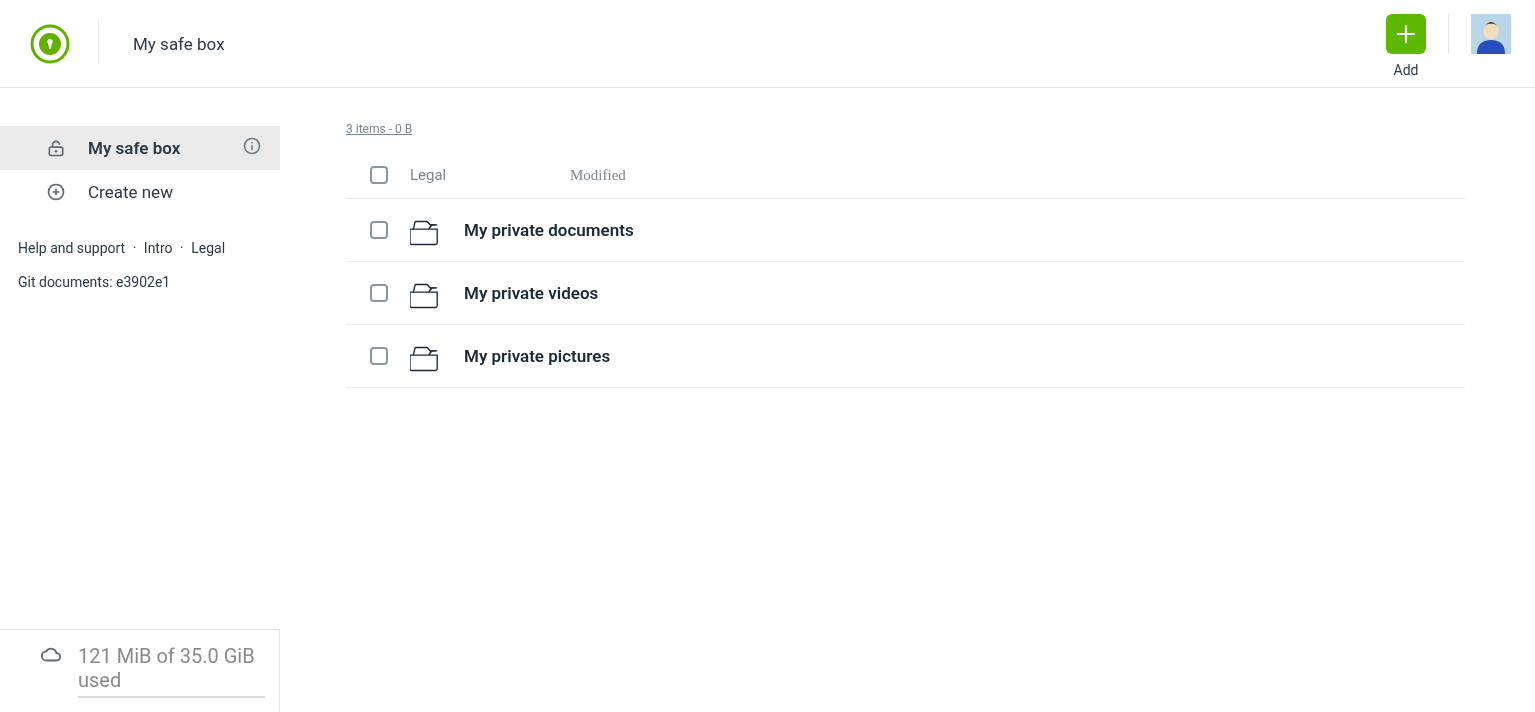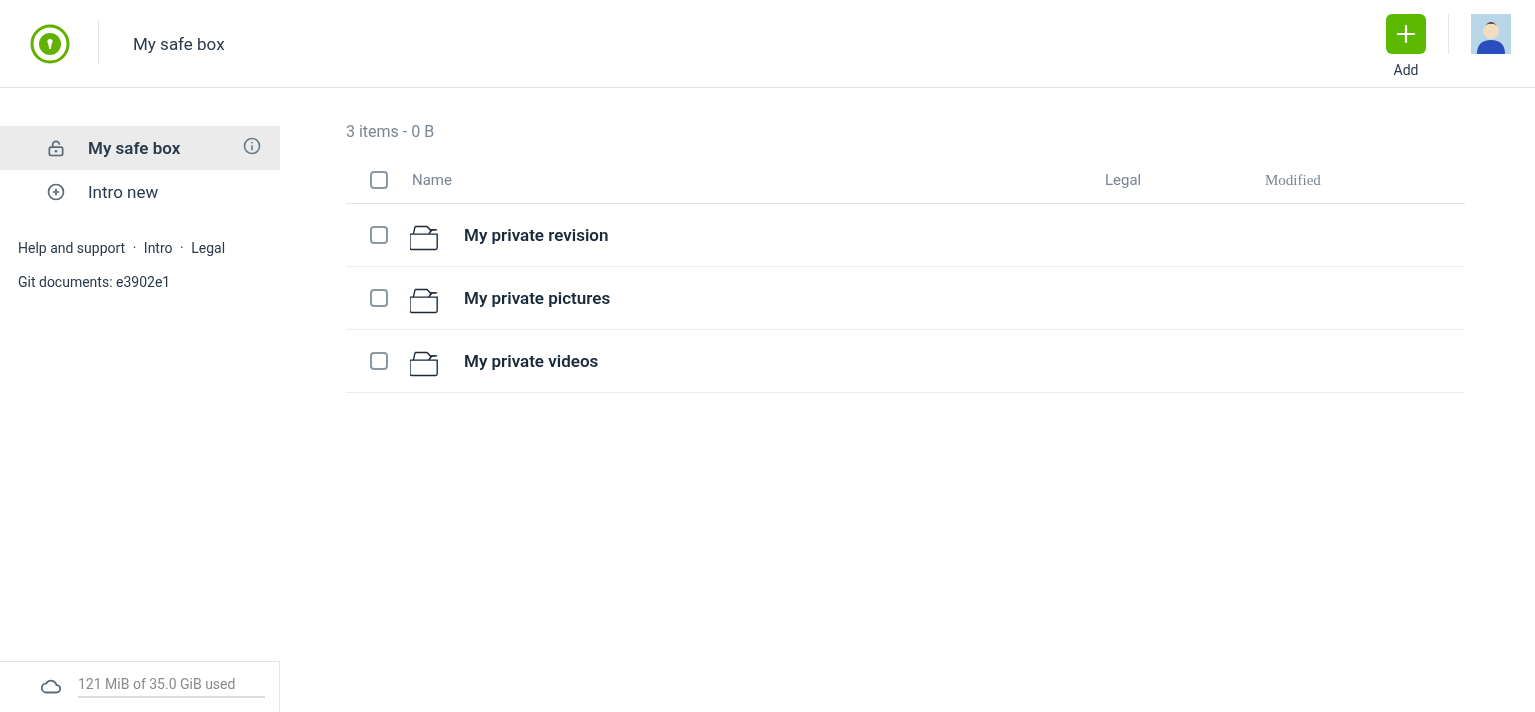--- a/index.html
+++ b/index.html
@@ -132,38 +132,39 @@
       position: absolute;
       bottom: 0;
       left: 0;
       width: 280px;
       border-top: 1px solid #e5e5e5;
       border-right: 1px solid #e5e5e5;
       padding: 14px 14px 14px 40px;
       display: flex;
       gap: 16px;
       color: #8a8a8a;
-      font-size: 14px;
+      font-size: 20px;
       background: #fff;
     }
     .storage .cloud-icon { color: #5a6a78; width: 22px; display:flex; }
     .storage-text { flex: 1; }
     .storage .bar {
       height: 2px;
       background: #dcdcdc;
       margin-top: 4px;
     }
     .main {
       flex: 1;
       padding: 34px 70px 0 46px;
     }
     .summary {
-      font-size: 16px;
+      font-size: 12px;
       color: #7a8793;
       margin-bottom: 20px;
+      text-decoration: underline;
     }
     .table-header {
       display: flex;
       align-items: center;
       padding: 10px 0 14px 24px;
       border-bottom: 1px solid #e5e5e5;
       color: #7a8793;
       font-size: 15px;
     }
     .col-check { width: 40px; display:flex; align-items:center; }
@@ -257,21 +258,21 @@
         </svg>
       </span>
     </div>
     <div class="sidebar-item">
       <span class="icon">
         <svg width="20" height="20" viewBox="0 0 24 24" fill="none" stroke="currentColor" stroke-width="2">
           <circle cx="12" cy="12" r="9"></circle>
           <path d="M12 8 V16 M8 12 H16"></path>
         </svg>
       </span>
-      <span class="label">Intro new</span>
+      <span class="label">Create new</span>
     </div>
 
     <div class="sidebar-footer">
       <div class="row1">
         <span class="link">Help and support</span>
         <span class="dot">·</span>
         <span class="link">Intro</span>
         <span class="dot">·</span>
         <span class="link">Legal</span>
       </div>
@@ -291,67 +292,66 @@
     </div>
   </div>
 
   <div class="main">
     <div class="summary">3 items - 0 B</div>
 
     <div class="table-header">
       <div class="col-check">
         <span class="checkbox"></span>
       </div>
-      <div class="col-name">Name</div>
       <div class="col-size">Legal</div>
       <div class="col-modified">Modified</div>
     </div>
 
     <div class="row">
       <div class="col-check">
           <span class="checkbox"></span>
         </div>
       <div class="folder-icon">
         <svg width="34" height="34" viewBox="0 0 40 40" fill="none" stroke="#1a2a3a" stroke-width="1.6">
           <path d="M6 10 h14 l4 4 v2 l-2 3 h-22 v16 a2 2 0 0 0 2 2 h28 a2 2 0 0 0 2 -2 v-16 h-10 l4 -5 h6"></path>
           <path d="M6 10 L4 19"></path>
           <path d="M24 14 l6 0"></path>
         </svg>
       </div>
-      <div class="name">My private revision</div>
+      <div class="name">My private documents</div>
       <div class="size-cell"></div>
       <div class="mod-cell"></div>
     </div>
 
     <div class="row">
       <div class="col-check">
           <span class="checkbox"></span>
         </div>
       <div class="folder-icon">
         <svg width="34" height="34" viewBox="0 0 40 40" fill="none" stroke="#1a2a3a" stroke-width="1.6">
           <path d="M6 10 h14 l4 4 v2 l-2 3 h-22 v16 a2 2 0 0 0 2 2 h28 a2 2 0 0 0 2 -2 v-16 h-10 l4 -5 h6"></path>
           <path d="M6 10 L4 19"></path>
           <path d="M24 14 l6 0"></path>
         </svg>
       </div>
-      <div class="name">My private pictures</div>
+      <div class="name">My private videos</div>
       <div class="size-cell"></div>
       <div class="mod-cell"></div>
     </div>
 
     <div class="row">
       <div class="col-check">
           <span class="checkbox"></span>
         </div>
       <div class="folder-icon">
         <svg width="34" height="34" viewBox="0 0 40 40" fill="none" stroke="#1a2a3a" stroke-width="1.6">
           <path d="M6 10 h14 l4 4 v2 l-2 3 h-22 v16 a2 2 0 0 0 2 2 h28 a2 2 0 0 0 2 -2 v-16 h-10 l4 -5 h6"></path>
           <path d="M6 10 L4 19"></path>
           <path d="M24 14 l6 0"></path>
         </svg>
       </div>
-      <div class="name">My private videos</div>
+      <div class="name">My private pictures</div>
       <div class="size-cell"></div>
       <div class="mod-cell"></div>
     </div>
 
   </div>
 </div>
 
 </body></html>

